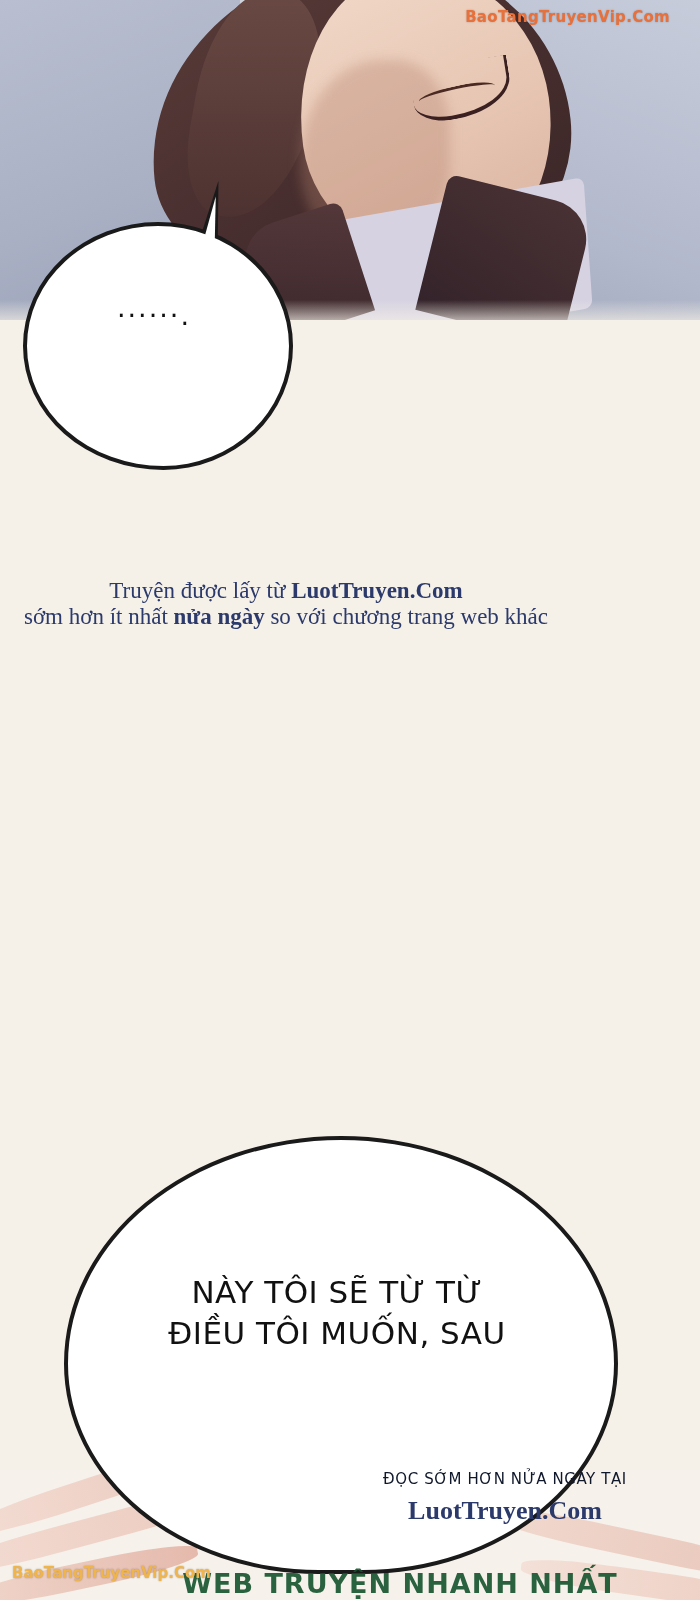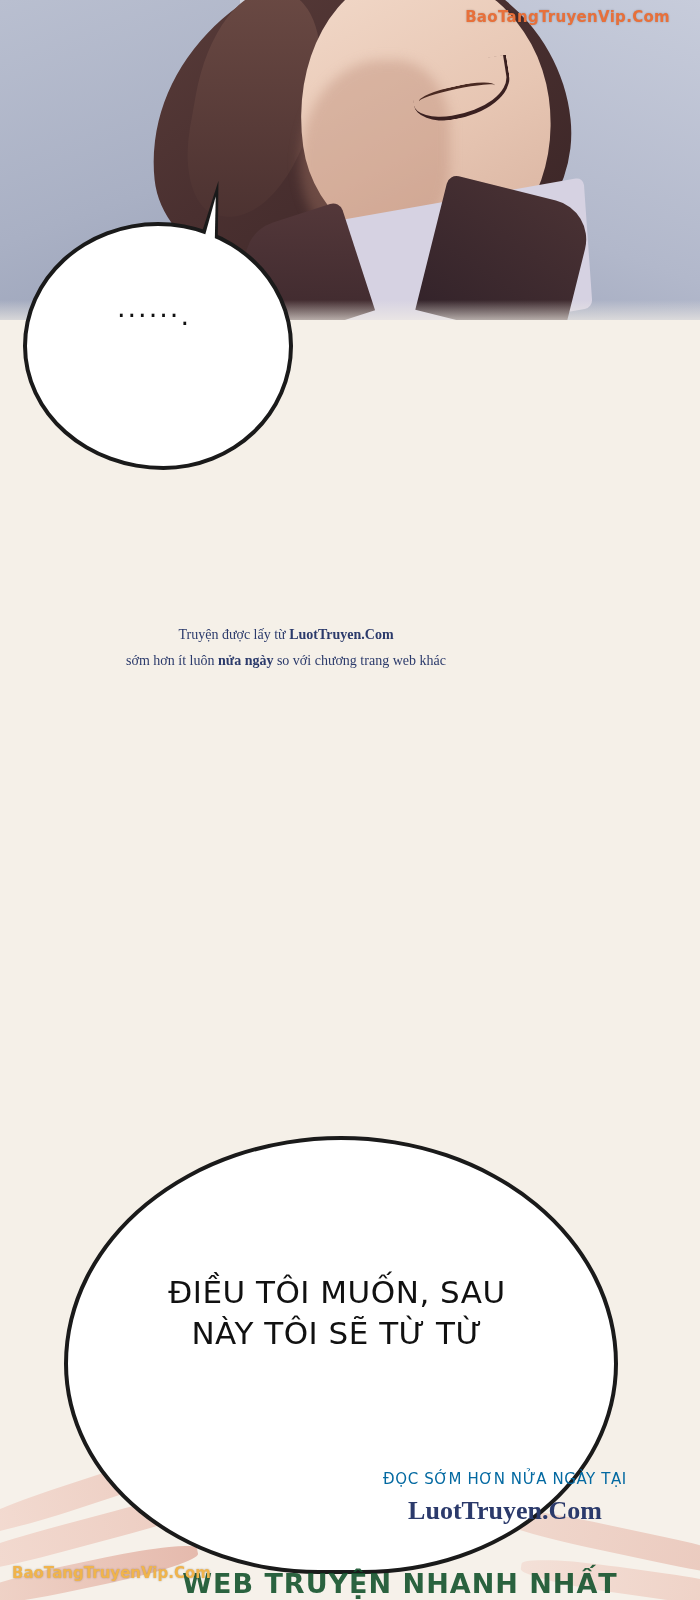--- a/index.html
+++ b/index.html
@@ -163,26 +163,26 @@
     font-family: "DejaVu Sans", sans-serif;
     font-size: 27px;
     letter-spacing: 2px;
     color: #111;
     z-index: 7;
   }
 
   
   .promo {
     position: absolute;
-    left: 0; top: 622px;
+    left: 0; top: 578px;
     width: 572px;
     text-align: center;
     color: #2b3a6b;
     font-family: "Liberation Serif", serif;
-    font-size: 14px;
+    font-size: 23px;
     line-height: 26px;
     z-index: 8;
   }
   .promo b { font-weight: bold; }
   .promo .line { display: block; white-space: nowrap; }
 
   
   .balloon-2 {
     position: absolute;
     left: 64px; top: 1136px;
@@ -269,21 +269,21 @@
     position: absolute;
     left: 330px; top: 1470px;
     width: 350px;
     text-align: center;
     z-index: 21;
   }
   .promo-footer .pf-line1 {
     font-family: "DejaVu Sans", sans-serif;
     font-size: 15px;
     letter-spacing: .6px;
-    color: #0369a1;
+    color: #0f172a;
     display: block;
   }
   .promo-footer .pf-line2 {
     font-family: "Liberation Serif", serif;
     font-weight: bold;
     font-size: 26px;
     color: #2b3a6b;
     display: block;
     margin-top: 8px;
   }
@@ -308,27 +308,27 @@
     <div class="panel-bottom-fade"></div>
   </div>
 
   <div class="balloon-1-tail"></div>
   <div class="balloon-1"></div>
   <div class="balloon-1-tail-in"></div>
   <div class="balloon-1-text">······.</div>
 
   <div class="promo">
     <span class="line"><span>Truyện được lấy từ </span><b>LuotTruyen.Com</b></span>
-    <span class="line"><span>sớm hơn ít luôn </span><b>nửa ngày</b><span> so với chương trang web khác</span></span>
+    <span class="line"><span>sớm hơn ít nhất </span><b>nửa ngày</b><span> so với chương trang web khác</span></span>
   </div>
 
   <div class="balloon-2"></div>
   <div class="balloon-2-text">
+    <span class="line">NÀY TÔI SẼ TỪ TỪ</span>
     <span class="line">ĐIỀU TÔI MUỐN, SAU</span>
-    <span class="line">NÀY TÔI SẼ TỪ TỪ</span>
   </div>
 
   <div class="bottom-art">
     <div class="streak s1"></div>
     <div class="streak s2"></div>
     <div class="streak s3"></div>
     <div class="streak s4"></div>
     <div class="streak s5"></div>
   </div>
 

